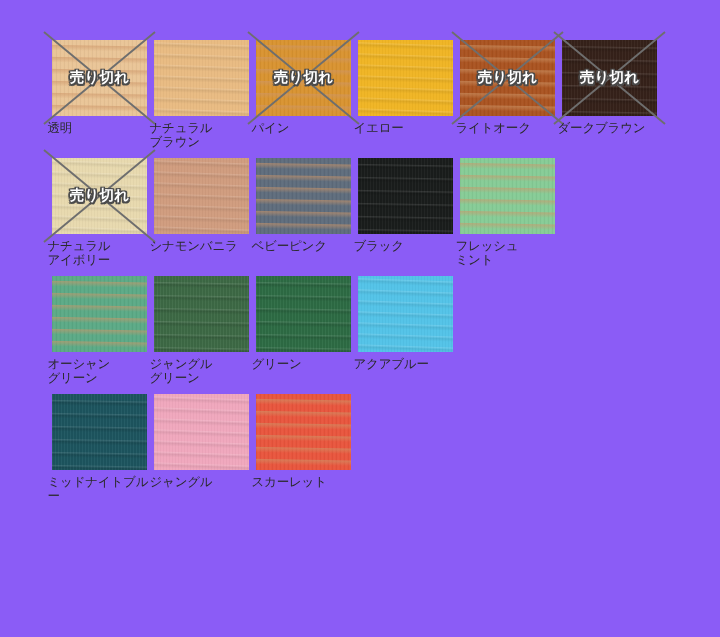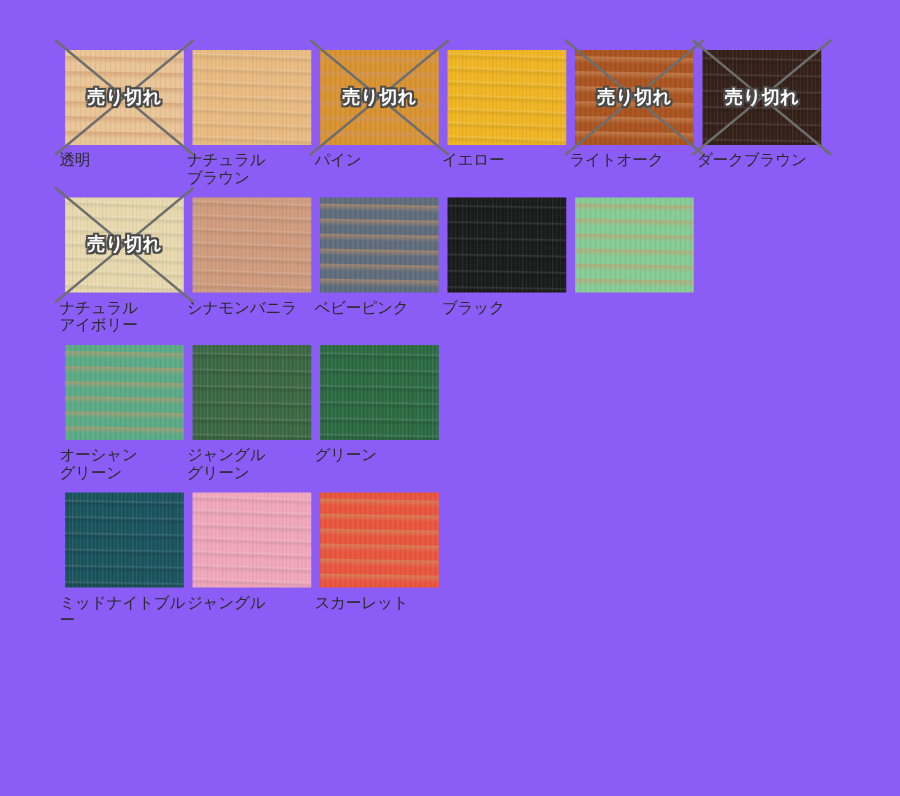--- a/index.html
+++ b/index.html
@@ -282,20 +282,22 @@
             </div>
           </div>
           <div class="swatch-label">ブラック</div>
         </div>
         <div class="swatch-cell">
           <div class="swatch-chip-wrap">
             <div class="swatch-chip" style="background-color: rgb(133, 203, 149);">
               <div class="grain grain-strong"></div>
             </div>
           </div>
+          <div class="swatch-label">フレッシュ
+ミント</div>
         </div>
       </div>
       <div class="swatch-row">
         <div class="swatch-cell">
           <div class="swatch-chip-wrap">
             <div class="swatch-chip" style="background-color: rgb(90, 169, 133);">
               <div class="grain grain-strong"></div>
             </div>
           </div>
           <div class="swatch-label">オーシャン
@@ -310,20 +312,28 @@
           <div class="swatch-label">ジャングル
 グリーン</div>
         </div>
         <div class="swatch-cell">
           <div class="swatch-chip-wrap">
             <div class="swatch-chip" style="background-color: rgb(46, 109, 69);">
               <div class="grain grain-speck"></div>
             </div>
           </div>
           <div class="swatch-label">グリーン</div>
+        </div>
+        <div class="swatch-cell">
+          <div class="swatch-chip-wrap">
+            <div class="swatch-chip" style="background-color: rgb(83, 195, 232);">
+              <div class="grain"></div>
+            </div>
+          </div>
+          <div class="swatch-label">アクアブルー</div>
         </div>
       </div>
       <div class="swatch-row">
         <div class="swatch-cell">
           <div class="swatch-chip-wrap">
             <div class="swatch-chip" style="background-color: rgb(29, 86, 96);">
               <div class="grain grain-speck"></div>
             </div>
           </div>
           <div class="swatch-label">ミッドナイトブルー</div>

